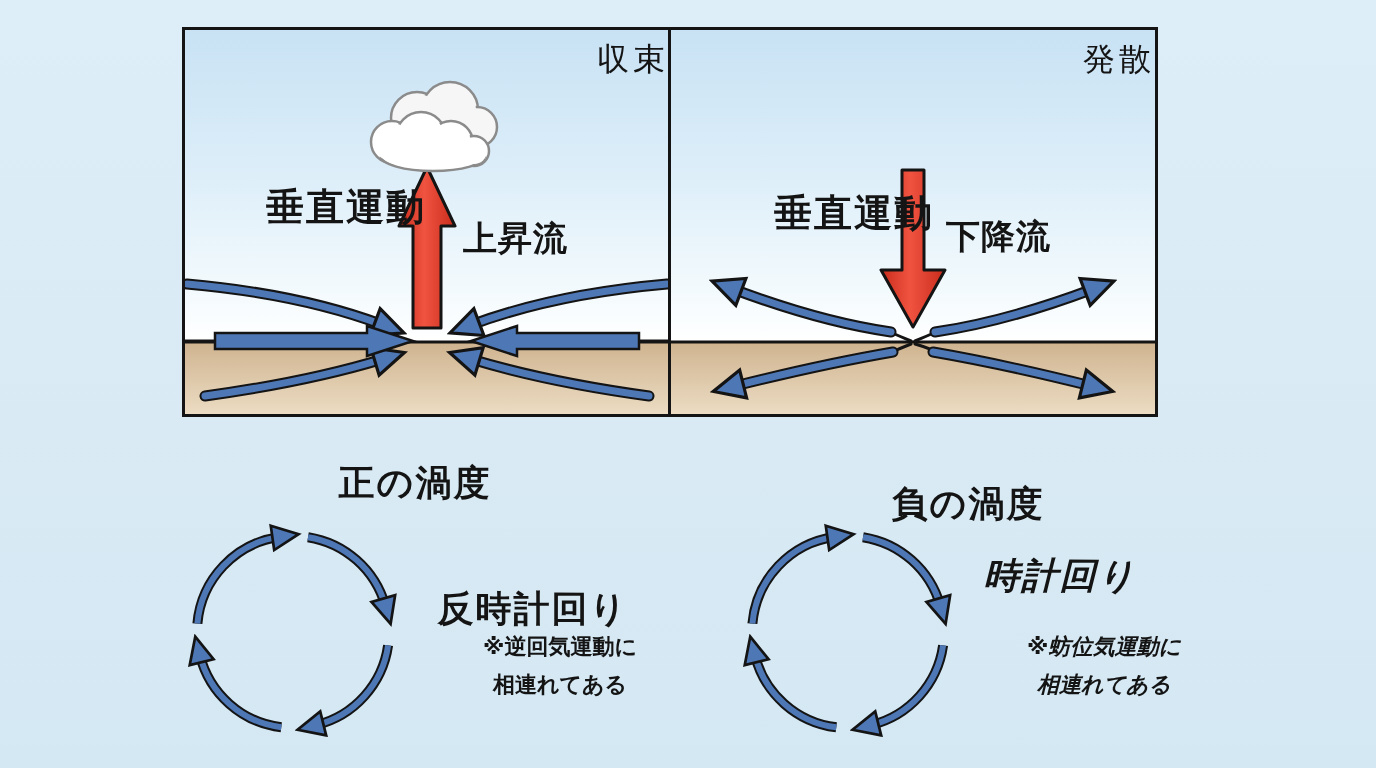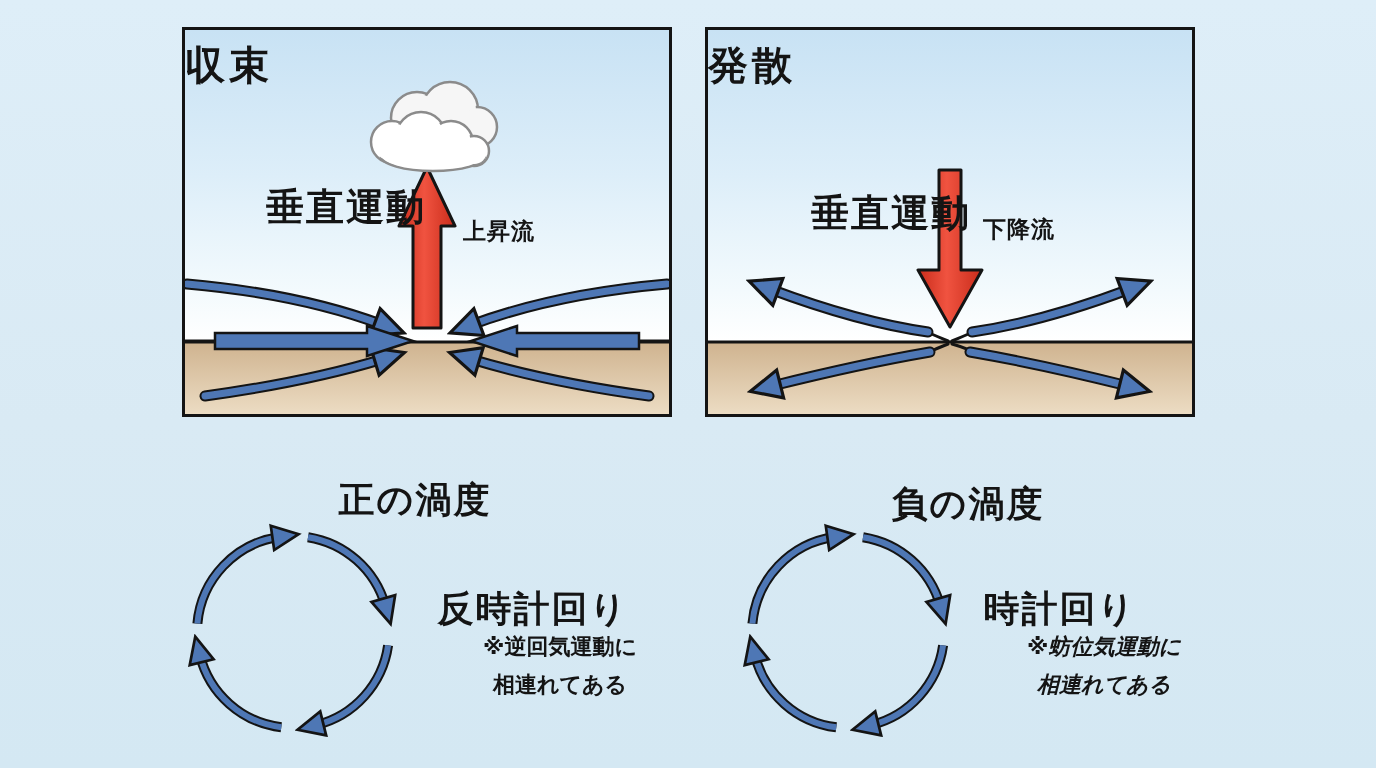--- a/index.html
+++ b/index.html
@@ -9,43 +9,43 @@
     font-family:"Liberation Sans","DejaVu Sans",sans-serif;
     color:var(--ink,#141414);
   }
   .canvas{position:absolute;inset:0;}
   .panel{
     position:absolute;top:27px;width:484px;height:384px;
     border:3px solid var(--ink,#141414);
     background:linear-gradient(180deg,var(--sky-top,#c8e2f4) 0%,#ddeef9 38%,#f3fafd 68%,var(--sky-bottom,#ffffff) 81%);
   }
   .panel.left{left:182px;}
-  .panel.right{left:705px;}
+  .panel.right{left:668px;}
   .panel svg{position:absolute;left:0;top:0;}
   .panel-title{
-    position:absolute;top:8px;left:0;width:100%;text-align:left;
-    font-size:40px;font-weight:700;letter-spacing:4px;
+    position:absolute;top:8px;left:0;width:100%;text-align:right;
+    font-size:32px;font-weight:400;letter-spacing:4px;
   }
   .lbl{position:absolute;font-weight:700;white-space:nowrap;}
   .vm{font-size:38px;letter-spacing:2px;margin-left:36px;}
-  .flow{font-size:23px;letter-spacing:1px;text-align:right;}
+  .flow{font-size:34px;letter-spacing:1px;text-align:right;}
   .vm-l{left:45px;top:152px;}
   .flow-l{left:278px;top:186px;}
   .vm-r{left:67px;top:158px;}
   .flow-r{left:275px;top:184px;}
   .b-title{
     position:absolute;top:436px;left:688px;transform:translateX(-50%);
     font-size:40px;font-weight:700;letter-spacing:2px;
   }
   .sub-title{position:absolute;transform:translateX(-50%);font-size:36px;font-weight:700;letter-spacing:2px;}
-  .sub-pos{left:415px;top:476px;}
+  .sub-pos{left:415px;top:459px;}
   .sub-neg{left:968px;top:480px;}
   .rot-label{position:absolute;transform:translateX(-50%);font-size:36px;font-weight:700;letter-spacing:2px;}
   .rot-pos{left:533px;top:585px;}
-  .rot-neg{left:1060px;top:585px;}
+  .rot-neg{left:1060px;top:552px;font-style:italic;}
   .note{
     position:absolute;transform:translateX(-50%);text-align:center;
     font-size:22px;font-weight:700;line-height:38px;white-space:nowrap;margin-left:28px;
   }
   .note-pos{left:532px;top:628px;}
   .note-neg{left:1076px;top:628px;font-style:italic;}
   .circle-svg{position:absolute;width:240px;height:240px;}
   .circle-pos{left:173px;top:512px;}
   .circle-neg{left:728px;top:512px;}
   .defs-svg{position:absolute;width:0;height:0;}

